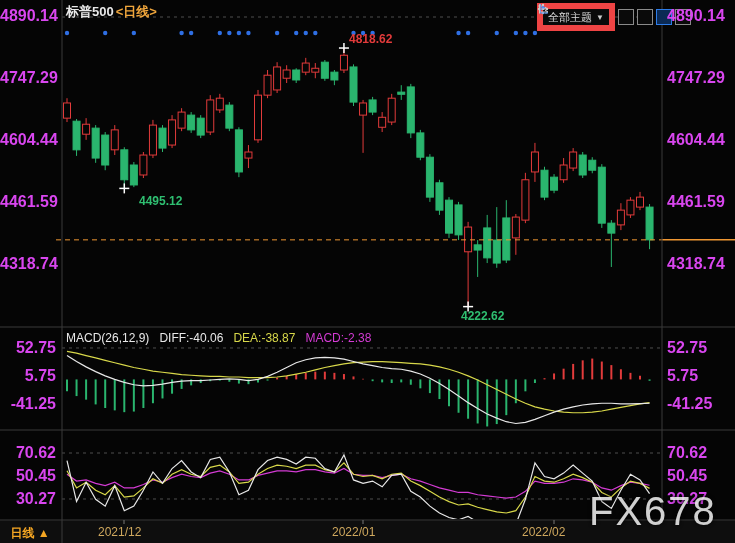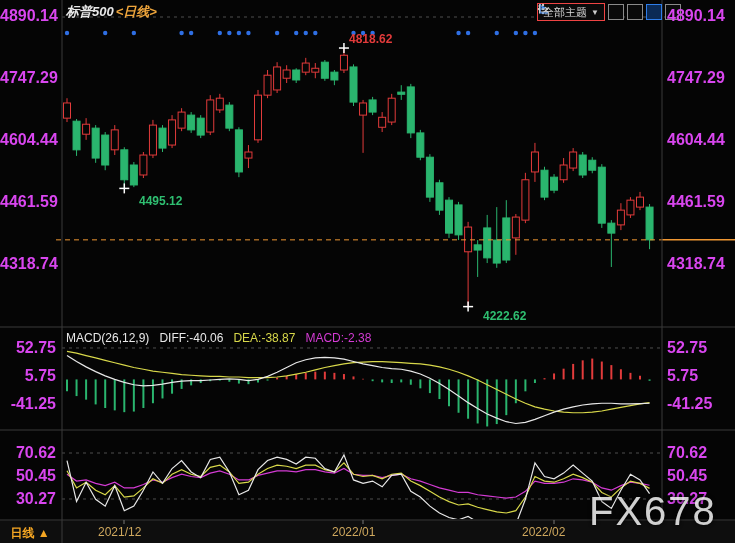--- a/index.html
+++ b/index.html
@@ -1,23 +1,23 @@
 <!DOCTYPE html>
 <html><head>
 <meta charset="utf-8">
 <style>
   html,body{margin:0;padding:0;background:#000;}
   .app{position:relative;width:735px;height:543px;background:#050505;overflow:hidden;
        font-family:"Liberation Sans",sans-serif;}
   .app svg{position:absolute;left:0;top:0;}
   .ov{position:absolute;white-space:nowrap;}
-  .title-row{left:66px;top:3px;font-size:13px;font-weight:bold;color:#e8e8e8;font-style:italic;}
+  .title-row{left:66px;top:3px;font-size:13px;font-weight:bold;color:#e8e8e8;}
   .period-tag{color:#f0a63c;margin-left:2px;}
   .toolbar{left:537px;top:3px;display:flex;align-items:center;gap:3px;}
-  .theme-box{display:flex;align-items:center;gap:4px;border:1px solid #ef4444;background:#0a0a0a;
+  .theme-box{display:flex;align-items:center;gap:4px;border:6px solid #ef4444;background:#0a0a0a;
              color:#dcdcdc;font-size:11px;padding:1px 5px;height:14px;cursor:default;}
   .theme-box .arr{font-size:8px;color:#cccccc;}
   .icon-btn{width:16px;height:16px;border:1px solid #8a8a8a;background:#0a0a0a;padding:1px;
             display:flex;align-items:center;justify-content:center;box-sizing:border-box;}
   .icon-btn.selected{border-color:#2e7de9;background:#0b2a55;}
   .axis-lb{font-size:16px;font-weight:bold;color:#d946ef;height:14px;line-height:14px;}
   .axis-left{left:0;width:56px;text-align:right;}
   .axis-right{left:667px;width:64px;text-align:left;}
   .ind-row{left:66px;font-size:12px;display:flex;gap:10px;}
   .w{color:#e8e8e8;} .yl{color:#d8d84a;} .mg{color:#d43bd4;}
@@ -344,21 +344,21 @@
 
   <div class="ov ind-row" style="top:331px">
     <span class="w">MACD(26,12,9)</span>
     <span class="w">DIFF:-40.06</span>
     <span class="yl">DEA:-38.87</span>
     <span class="mg">MACD:-2.38</span>
   </div>
 
   <div class="ov anno red" style="left:349px;top:32px">4818.62</div>
   <div class="ov anno grn" style="left:131px;top:194px">4495.12</div>
-  <div class="ov anno grn" style="left:475px;top:309px">4222.62</div>
+  <div class="ov anno grn" style="left:453px;top:309px">4222.62</div>
 
   <button class="ov footer-period">
     <span>日线</span>
     <span>▲</span>
   </button>
   <div class="ov date-lb" style="left:98px">2021/12</div>
   <div class="ov date-lb" style="left:332px">2022/01</div>
   <div class="ov date-lb" style="left:522px">2022/02</div>
 
   <div class="ov watermark">FX678</div>

